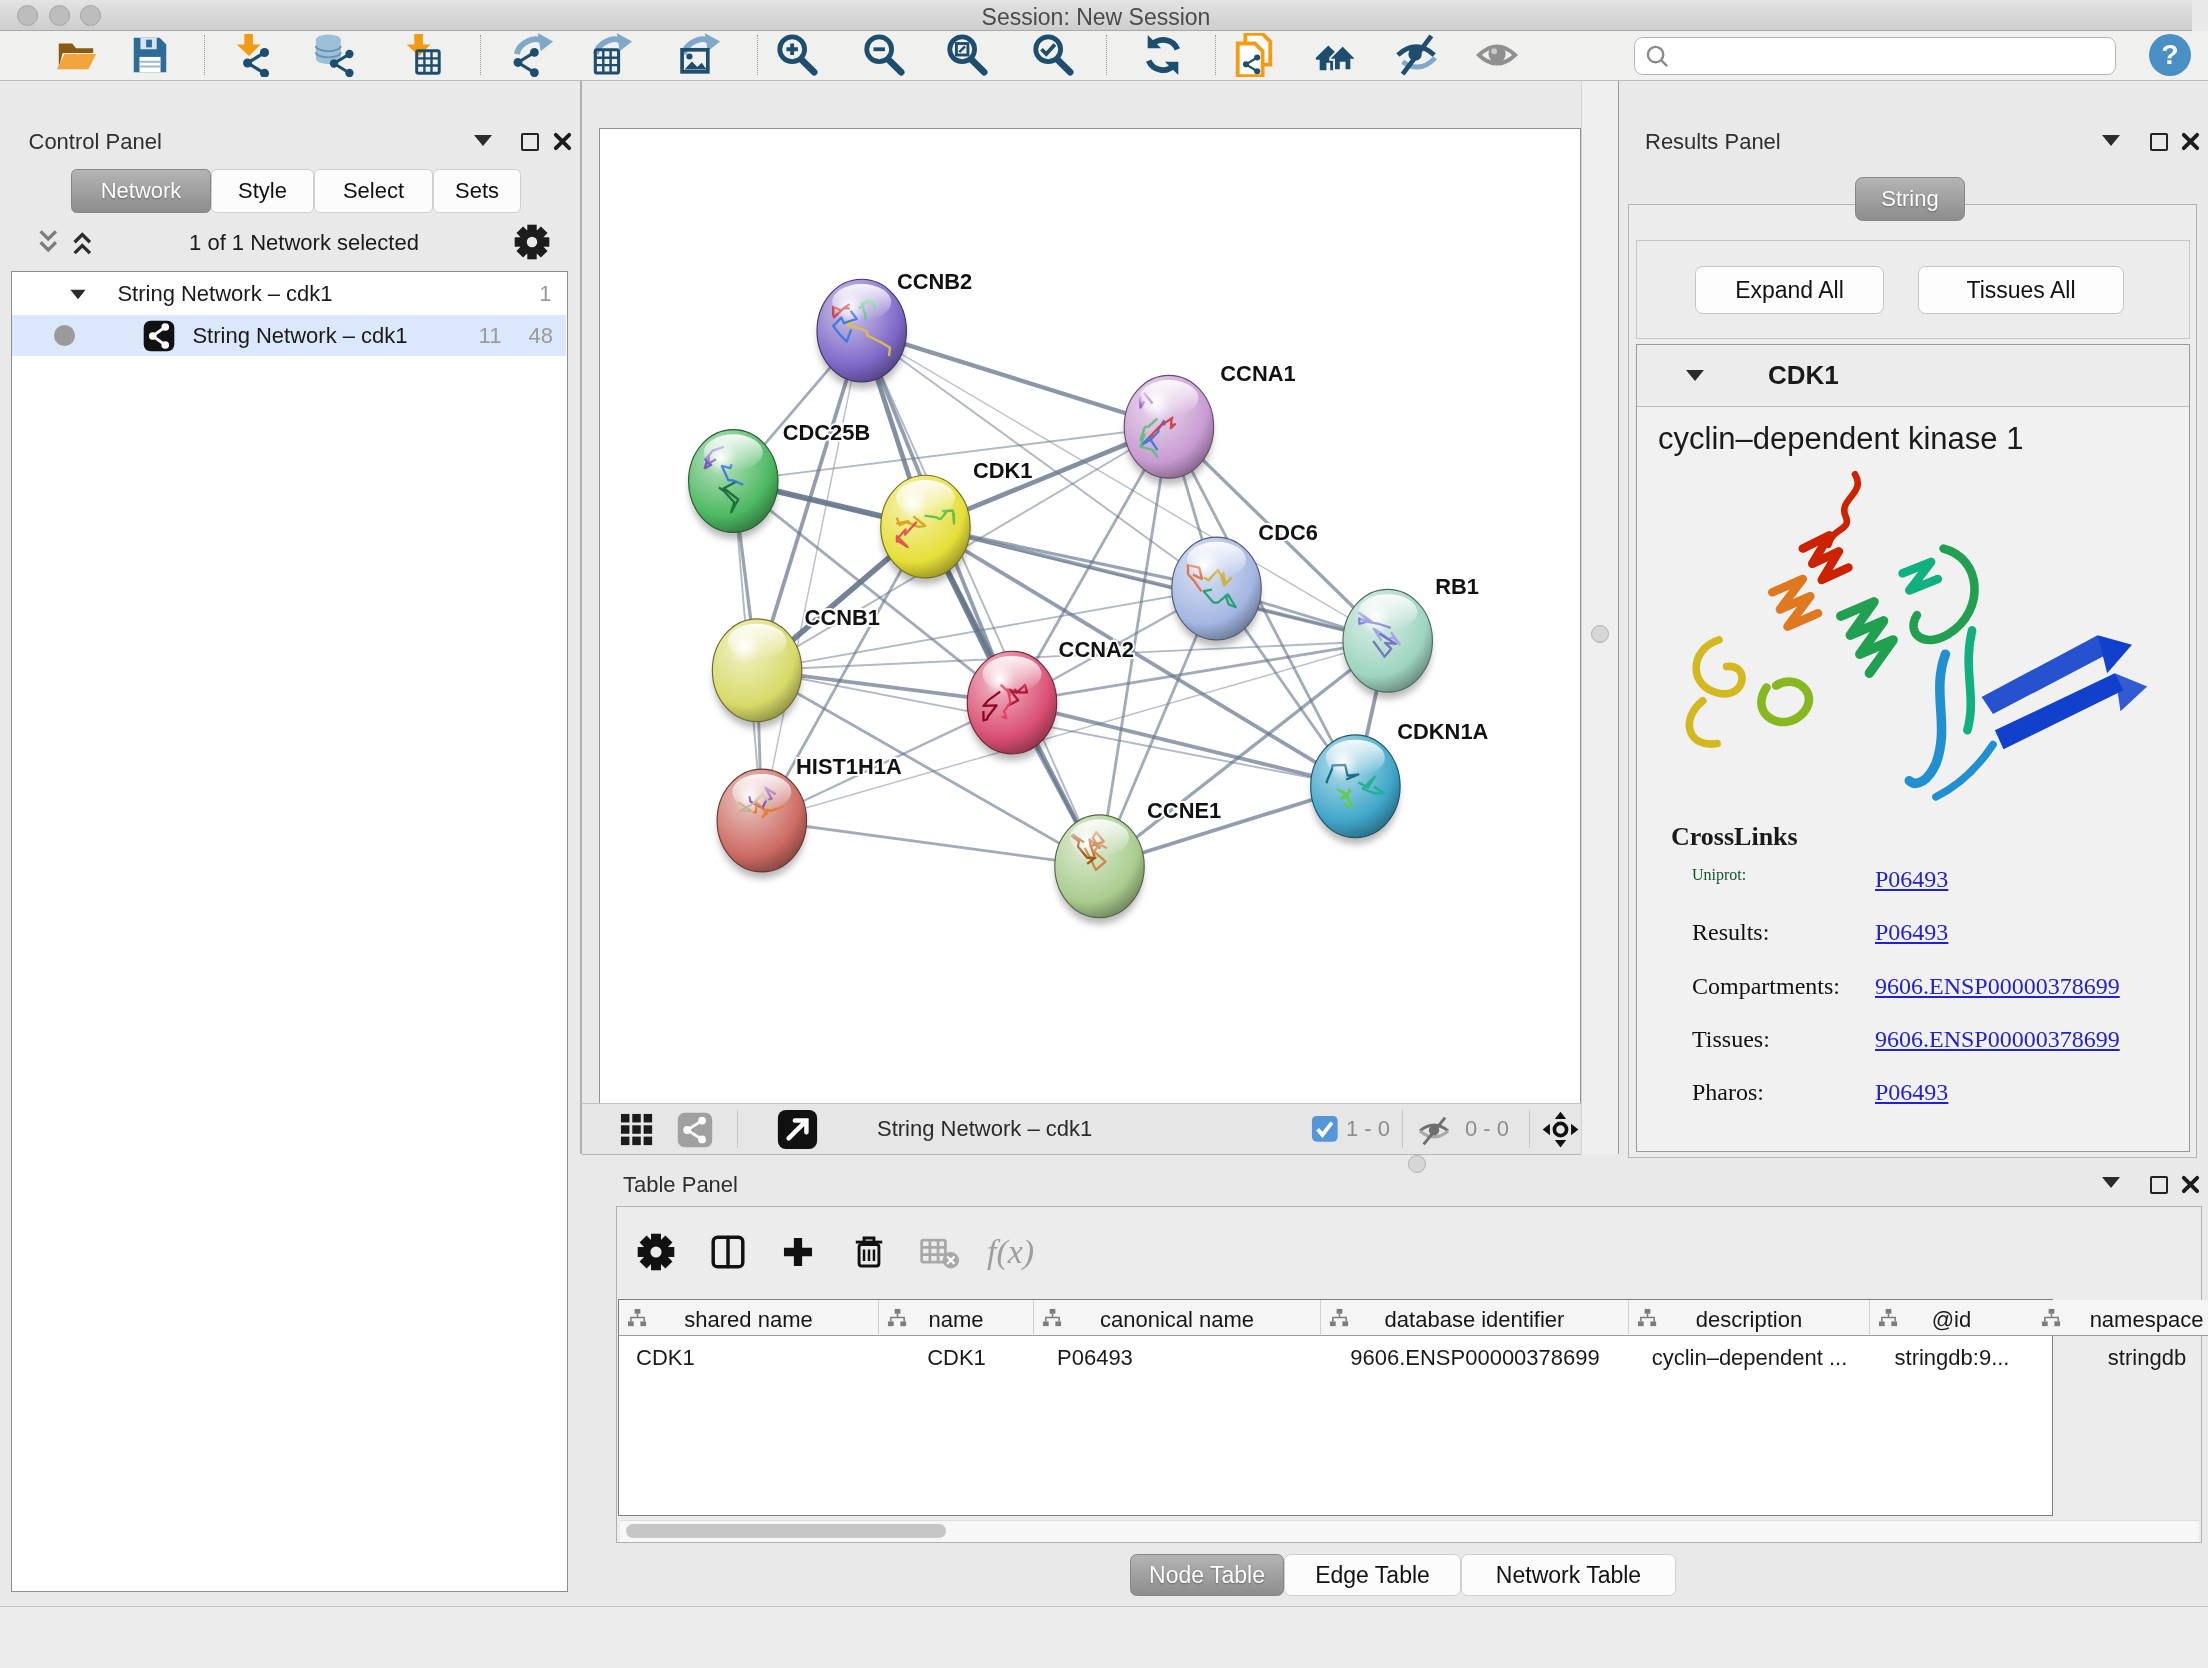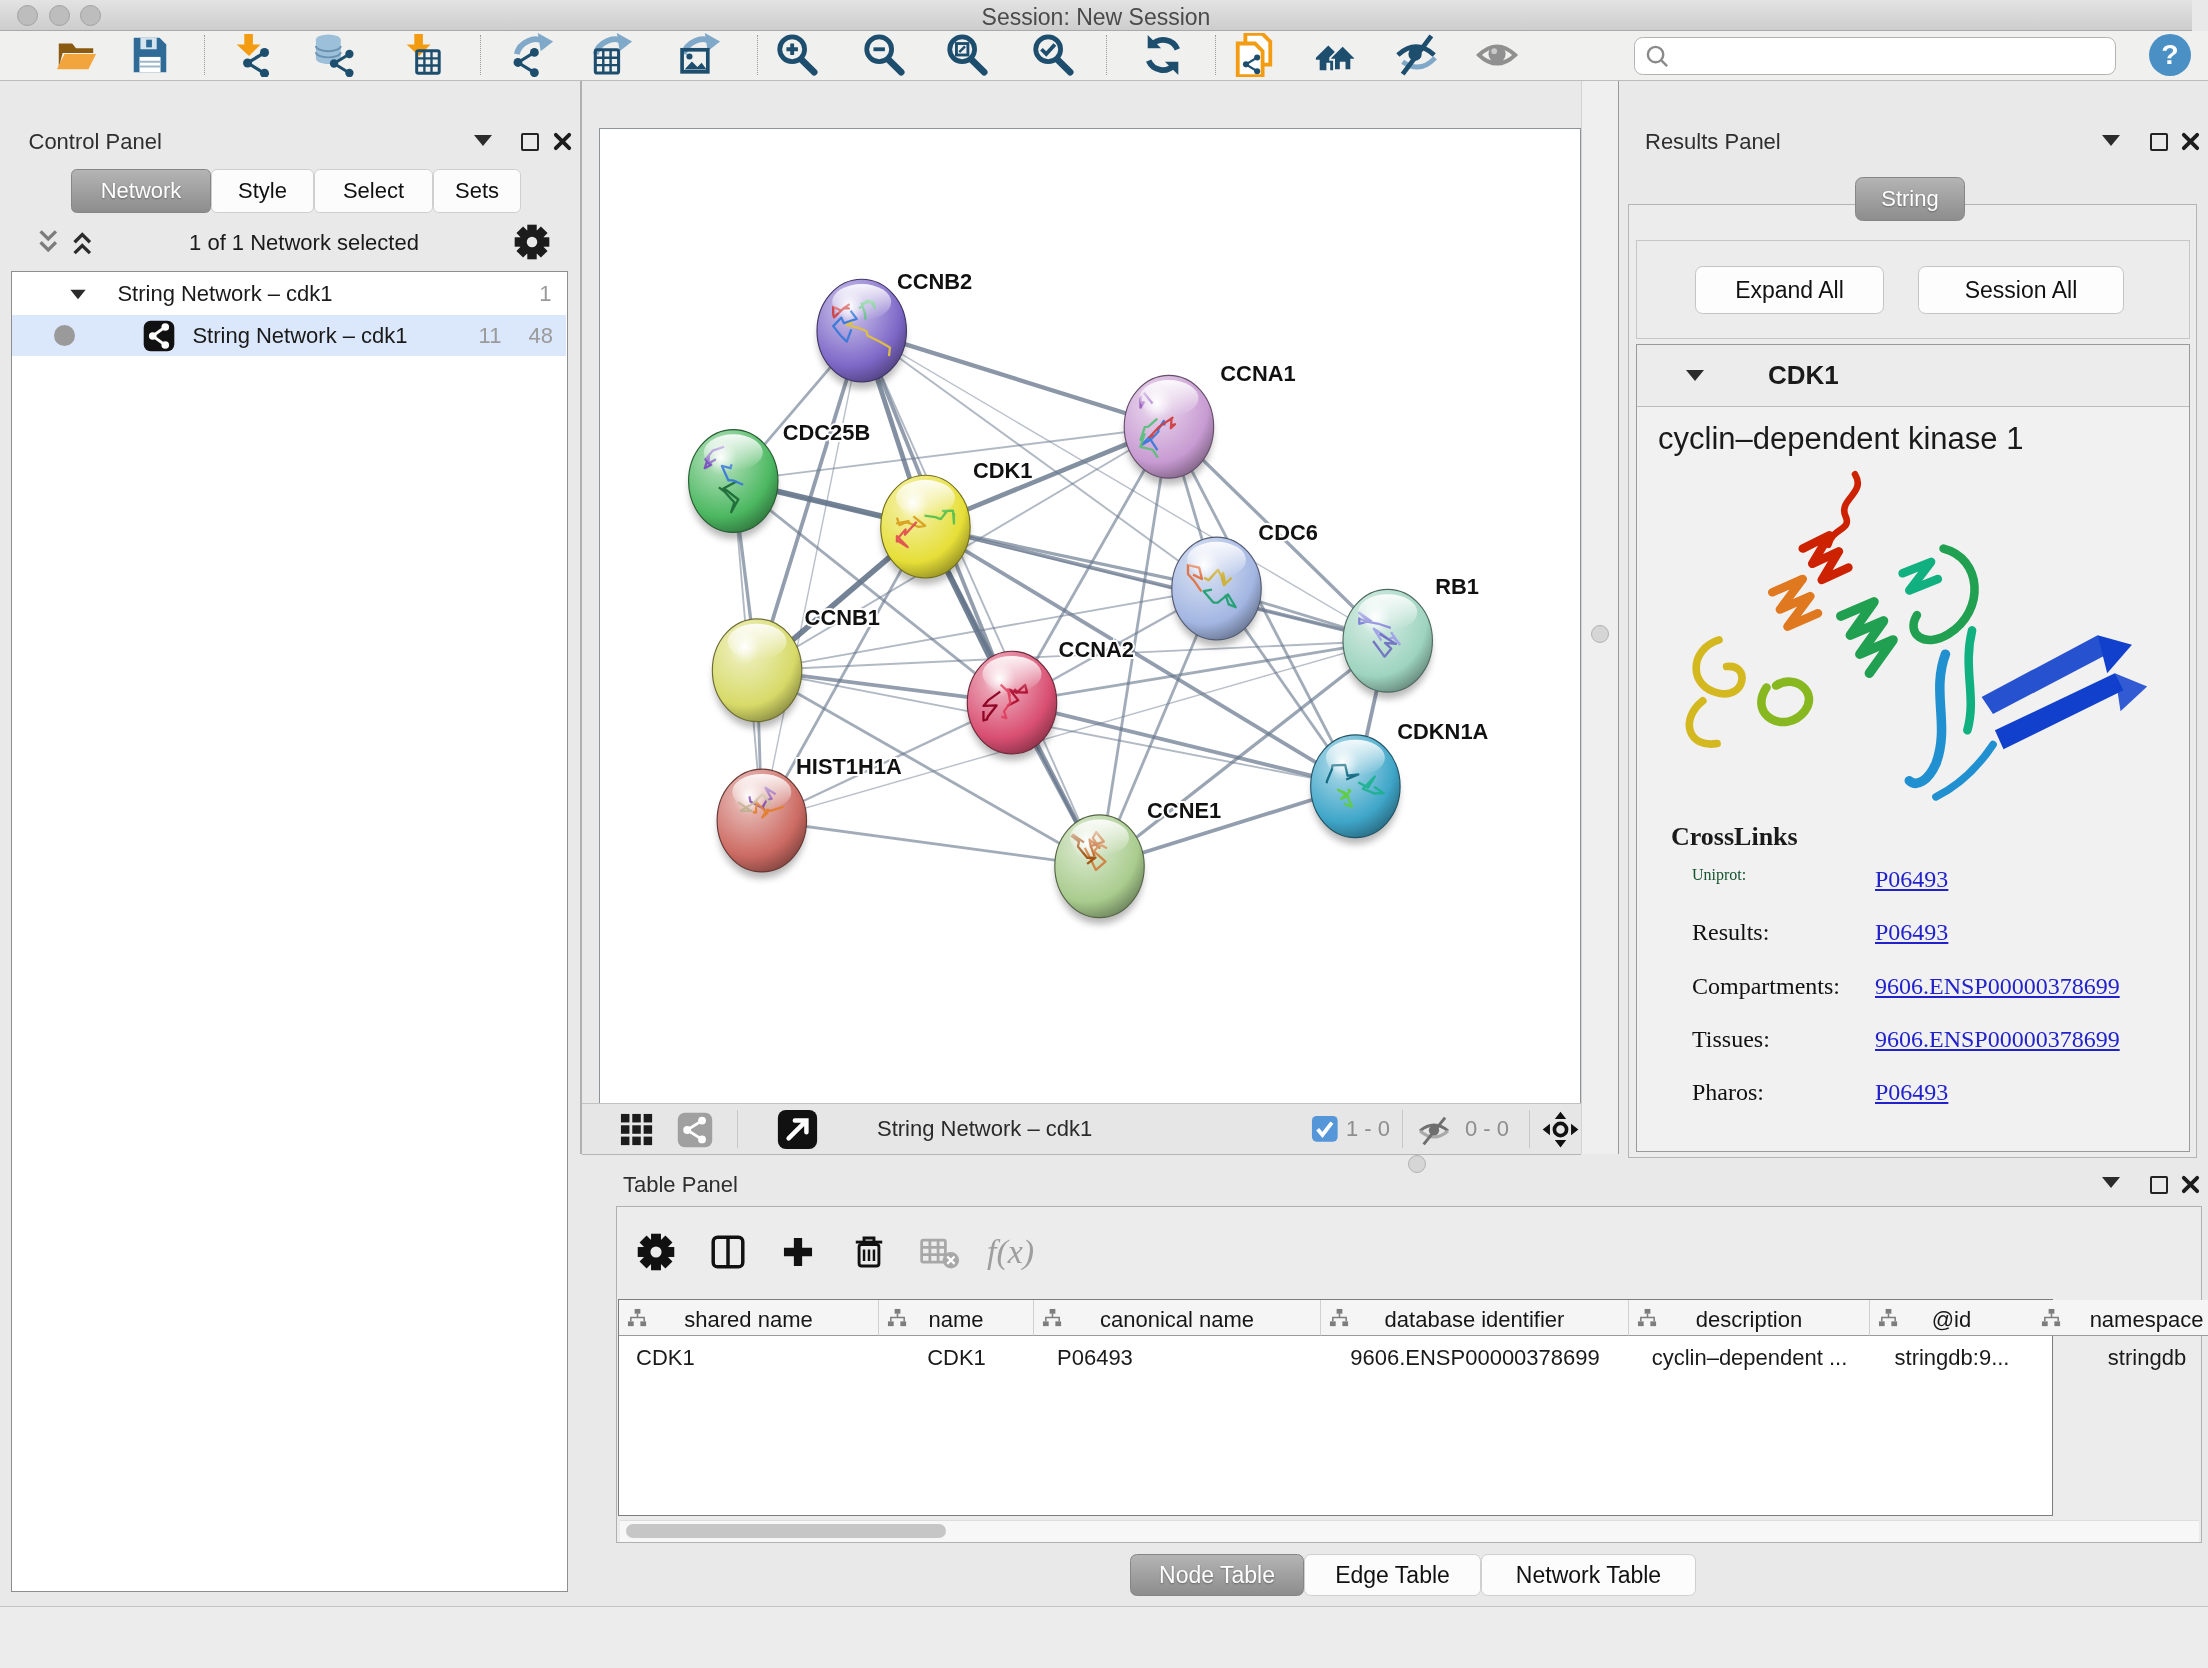--- a/index.html
+++ b/index.html
@@ -676,21 +676,21 @@
   <div class="abs caret-down" style="left:2102px;top:135px"></div>
   <div class="abs float-sq" style="left:2150px;top:133px"></div>
   <svg class="abs" style="left:2180px;top:131px" width="21" height="21" viewBox="0 0 22 22">
     <path d="M4 4L18 18M18 4L4 18" stroke="#1c1c1c" stroke-width="4" stroke-linecap="round"></path>
     </svg>
 
   <div class="abs rp-box" style="left:1628px;top:204px;width:569px;height:954px"></div>
   <div class="abs tab sel" style="left:1855px;top:177px;width:110px;border-radius:7.6px">String</div>
   <div class="abs rp-box" style="left:1636px;top:240px;width:554px;height:99px;border-color:#c6c6c6"></div>
   <div class="abs btn" style="left:1695px;top:266px;width:187px;height:46px">Expand All</div>
-  <div class="abs btn" style="left:1918px;top:266px;width:204px;height:46px">Session All</div>
+  <div class="abs btn" style="left:1918px;top:266px;width:204px;height:46px">Tissues All</div>
 
   <div class="abs rp-box" style="left:1636px;top:344px;width:554px;height:808px;border-color:#9a9a9a;background:#f1f1f1">
     <div class="abs" style="left:0;top:0;width:552px;height:61px;background:#ececec;border-bottom:1px solid #bbb">
       <div class="caret-down abs" style="left:49px;top:25px"></div>
       <div class="abs" style="left:131px;top:15px;font-size:26px;font-weight:bold">CDK1</div>
     </div>
     <div class="abs" style="left:21px;top:76px;font-size:31px">cyclin–dependent kinase 1</div>
     <svg id="protein-svg" class="abs" style="left:23px;top:116px" width="510" height="354" viewBox="0 0 536 372">
  <g fill="none" stroke-linecap="round" stroke-linejoin="round">
   <path d="M205 14c12 20-18 26-10 44 7 15-14 12-18 30" stroke="#cc2200" stroke-width="7"></path>
@@ -892,21 +892,21 @@
           <div class="td" style="left:1010px;width:241px;justify-content:center">cyclin–dependent ...</div>
           <div class="td" style="left:1251px;width:164px;justify-content:center">stringdb:9...</div>
           <div class="td" style="left:1414px;width:228px;justify-content:center">stringdb</div>
         </div>
       </div>
     </div>
   <div class="abs hscroll">
     <div class="abs hthumb"></div>
   </div>
   <div id="tp-tabs" class="abs tabs-row" style="left:1130px;top:1554px">
-      <div class="tab sel" style="width:174px;height:42px;font-size:23px;border-radius:6.7px">Node Table</div>
+      <div class="tab sel" style="width:154px;height:42px;font-size:23px;border-radius:6.7px">Node Table</div>
       <div class="tab" style="width:177px;height:42px;font-size:23px;border-radius:6.7px">Edge Table</div>
       <div class="tab" style="width:215px;height:42px;font-size:23px;border-radius:6.7px">Network Table</div>
     </div>
 
   <div class="abs statusbar">
     
     
     
   </div>
 </div>

